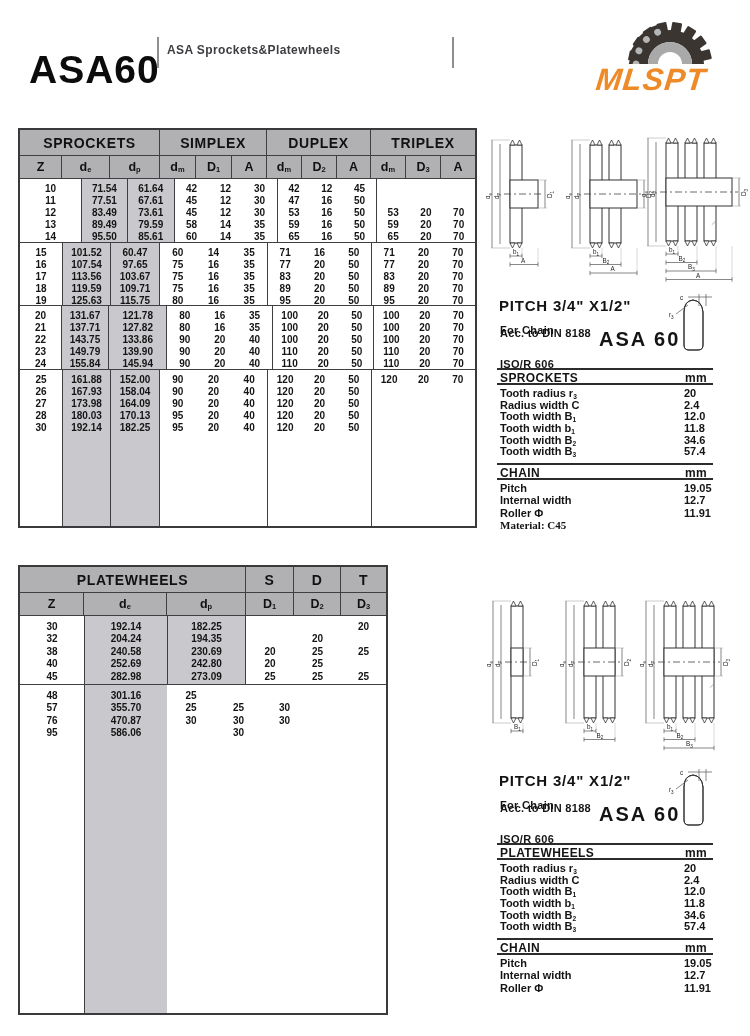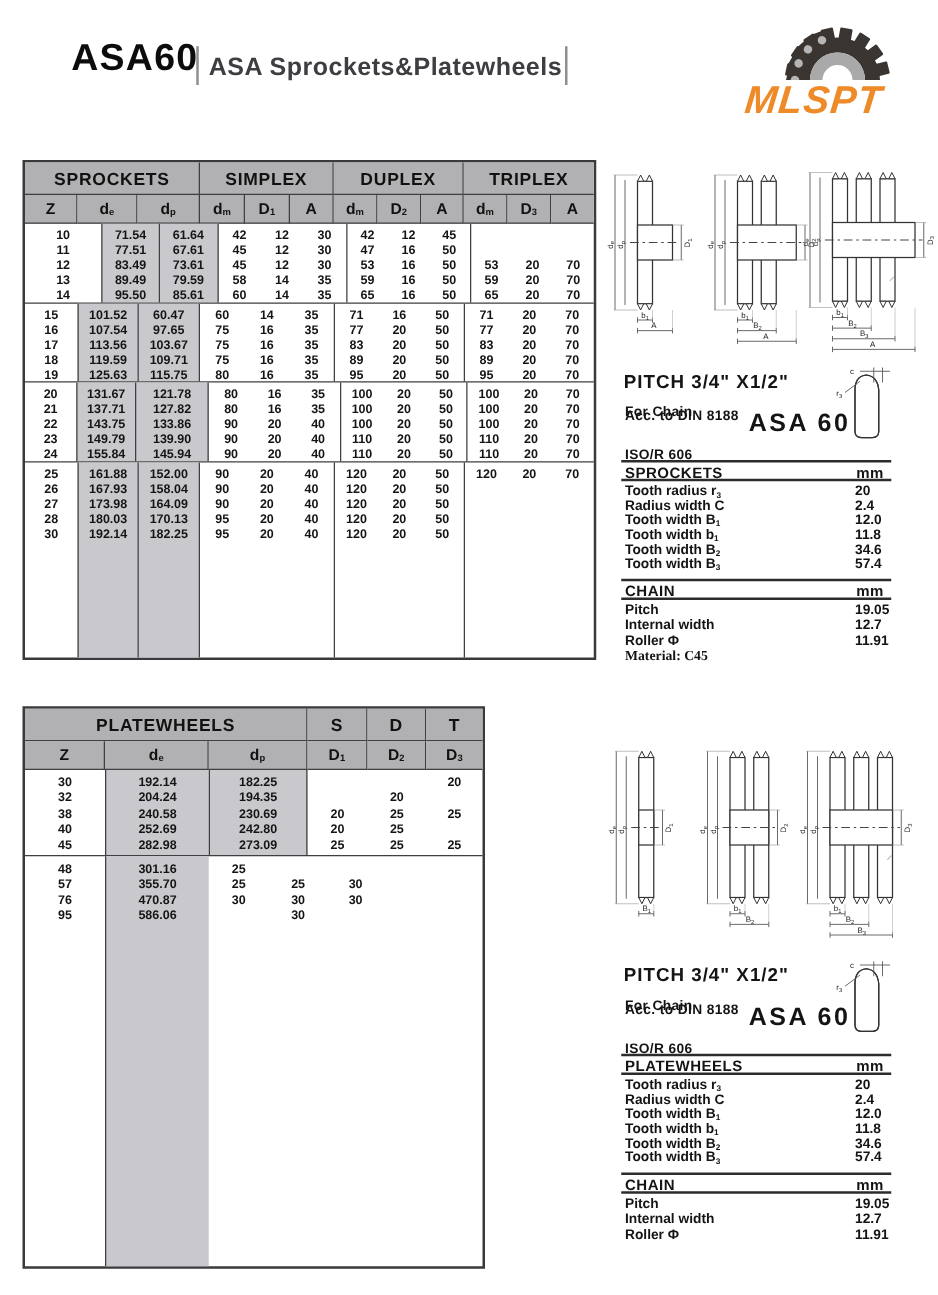--- a/index.html
+++ b/index.html
@@ -1,22 +1,22 @@
 <!DOCTYPE html>
 <html><head>
 <meta charset="utf-8">
 <style>
   html,body{margin:0;padding:0;}
   body{width:750px;height:1036px;background:#fff;font-family:"Liberation Sans",sans-serif;color:#141414;position:relative;overflow:hidden;}
   .abs{position:absolute;}
 
   
-  #page-title{left:29px;top:30px;font-size:30px;font-weight:bold;letter-spacing:1px;color:#0c0c0c;margin-left:28px;}
+  #page-title{left:29px;top:48px;font-size:39px;font-weight:bold;letter-spacing:1px;color:#0c0c0c;}
   .vbar{width:2px;height:31px;background:#8f8f93;top:37px;}
-  #page-subtitle{left:167px;top:43px;font-size:20px;font-weight:bold;letter-spacing:.4px;color:#3d3d42;}
+  #page-subtitle{left:167px;top:43px;font-size:12px;font-weight:bold;letter-spacing:.4px;color:#3d3d42;}
   #logo{left:596px;top:18px;width:140px;height:82px;}
   #logo-text{position:absolute;left:0;top:44px;width:136px;font-size:31px;font-weight:bold;font-style:italic;color:#ee8a28;letter-spacing:1px;transform:skewX(-6deg);}
   #logo-svg{position:absolute;left:24px;top:0;}
 
   
   .ctable{position:absolute;border:2px solid #3a3a3d;box-sizing:border-box;background:#fff;display:flex;flex-direction:column;}
   #sprockets-table{left:18px;top:128px;width:459px;height:400px;}
   #platewheels-table{left:18px;top:565px;width:370px;height:450px;}
   .hrow{display:flex;flex:0 0 auto;}
   .hcell{box-sizing:border-box;background:#b1b1b3;border-right:1px solid #3f3f42;border-bottom:1px solid #3f3f42;display:flex;align-items:center;justify-content:center;font-weight:bold;color:#111;}

